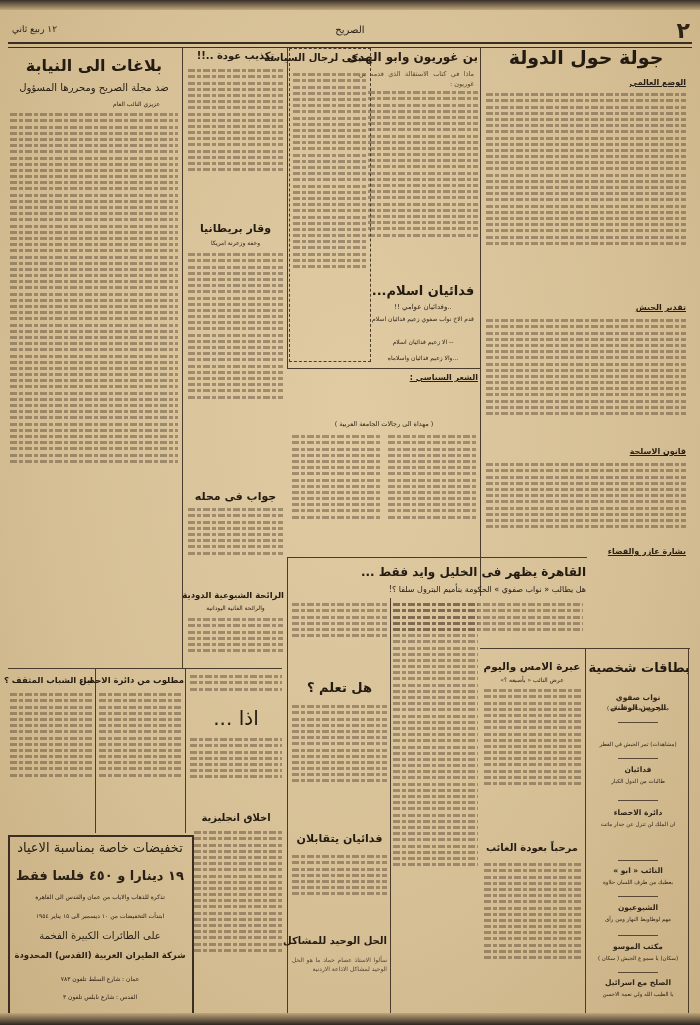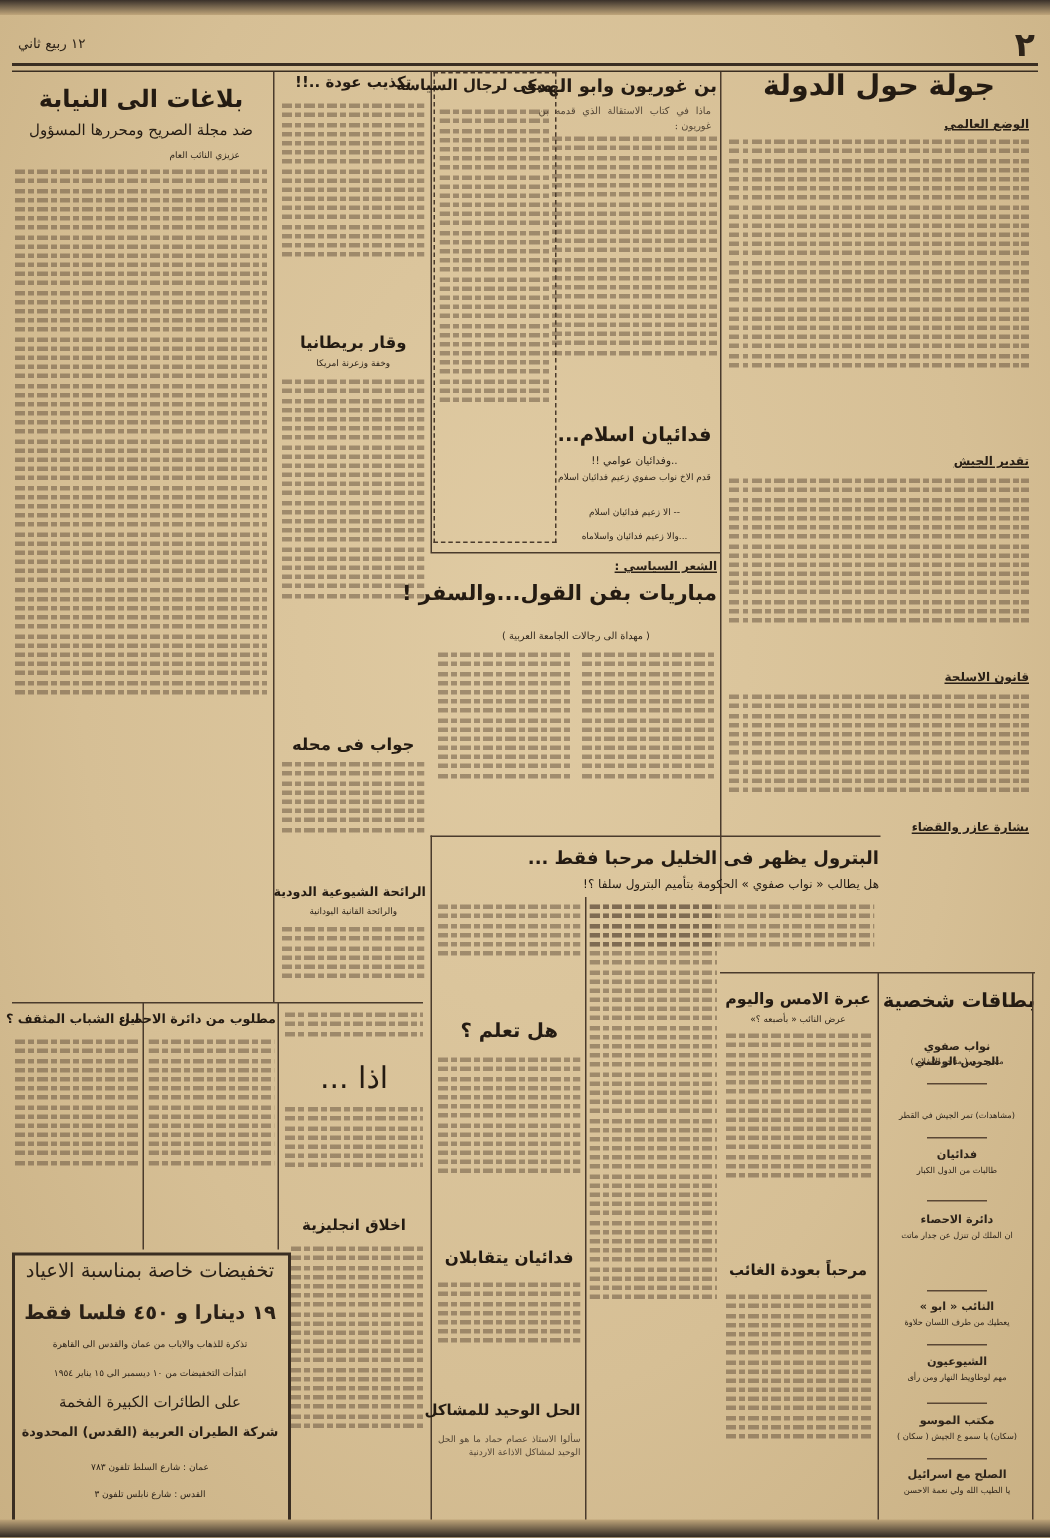--- a/index.html
+++ b/index.html
@@ -26,20 +26,21 @@
   .sep{position:absolute;height:0;border-top:1px solid #5a4735;}
 </style>
 </head>
 <body>
 
 <div class="page">
   <div class="topshade"></div>
 
   <div class="masthead">
     <span class="pno">٢</span>
+    <span class="mname">الصريح</span>
     <span class="mdate">١٢ ربيع ثاني</span>
   </div>
   <div class="rule"></div>
 
   <div class="vline" style="left:480px;top:48px;height:548px;"></div>
   <div class="vline" style="left:287px;top:48px;height:320px;"></div>
   <div class="vline" style="left:182px;top:48px;height:620px;"></div>
 
   <div class="hd" style="right:14px;top:46px;width:200px;font-size:19px;">جولة حول الدولة</div>
   <div class="sub" style="right:14px;top:78px;">الوضع العالمي</div>
@@ -308,21 +309,20 @@
       <span class="ln"></span>
       <span class="ln"></span>
       <span class="ln"></span>
       <span class="ln"></span>
       <span class="ln"></span>
   </div>
   <div class="hline" style="left:8px;top:668px;width:274px;"></div>
 
   <div class="hline" style="left:287px;top:368px;width:193px;"></div>
   <div class="sub" style="right:222px;top:373px;">الشعر السياسي :</div>
-  <div class="hd" style="left:290px;top:388px;width:188px;font-size:14px;">مباريات بفن القول...والسفر !</div>
   <div class="small" style="left:290px;top:420px;width:188px;font-size:6.5px;">( مهداة الى رجالات الجامعة العربية )</div>
   <div class="txt" style="left:292px;top:432px;width:88px;height:108px;">
     <span class="ln"></span>
       <span class="ln"></span>
       <span class="ln"></span>
       <span class="ln"></span>
       <span class="ln"></span>
       <span class="ln"></span>
       <span class="ln"></span>
       <span class="ln"></span>
@@ -344,21 +344,21 @@
       <span class="ln"></span>
       <span class="ln"></span>
       <span class="ln"></span>
       <span class="ln"></span>
       <span class="ln"></span>
       <span class="ln"></span>
       <span class="ln"></span>
   </div>
 
   <div class="hline" style="left:287px;top:557px;width:300px;"></div>
-  <div class="hd" style="left:290px;top:565px;width:296px;font-size:12px;text-align:right;">البترول يظهر فى الخليل مرحبا فقط ...</div>
+  <div class="hd" style="left:290px;top:565px;width:296px;font-size:12px;text-align:right;">القاهرة يظهر فى الخليل وايد فقط ...</div>
   <div class="hd" style="left:290px;top:585px;width:296px;font-size:8px;font-weight:normal;text-align:right;">هل يطالب « نواب صفوي » الحكومة بتأميم البترول سلفا ؟!</div>
   <div class="vline" style="left:287px;top:557px;height:460px;"></div>
   <div class="vline" style="left:390px;top:598px;height:420px;"></div>
   <div class="txt" style="left:393px;top:600px;width:190px;height:45px;">
     <span class="ln"></span>
       <span class="ln"></span>
       <span class="ln"></span>
       <span class="ln"></span>
       <span class="ln"></span>
   </div>

